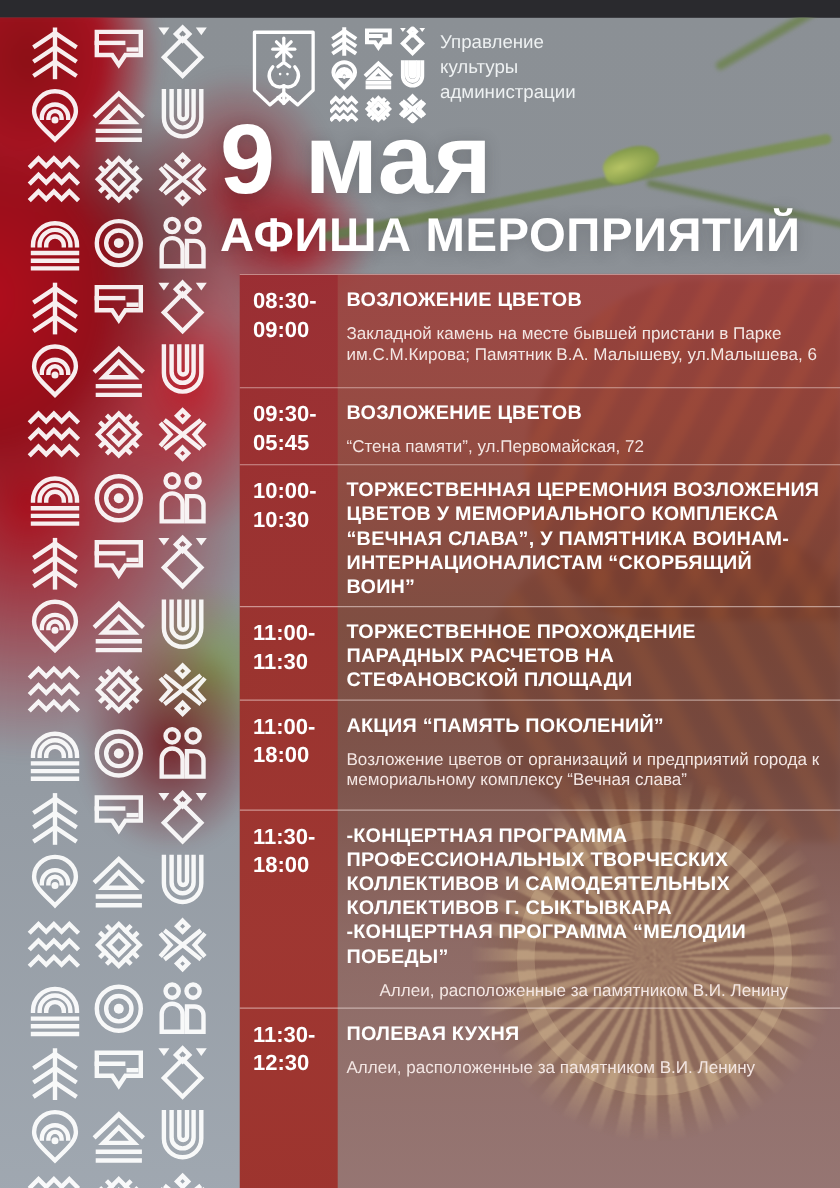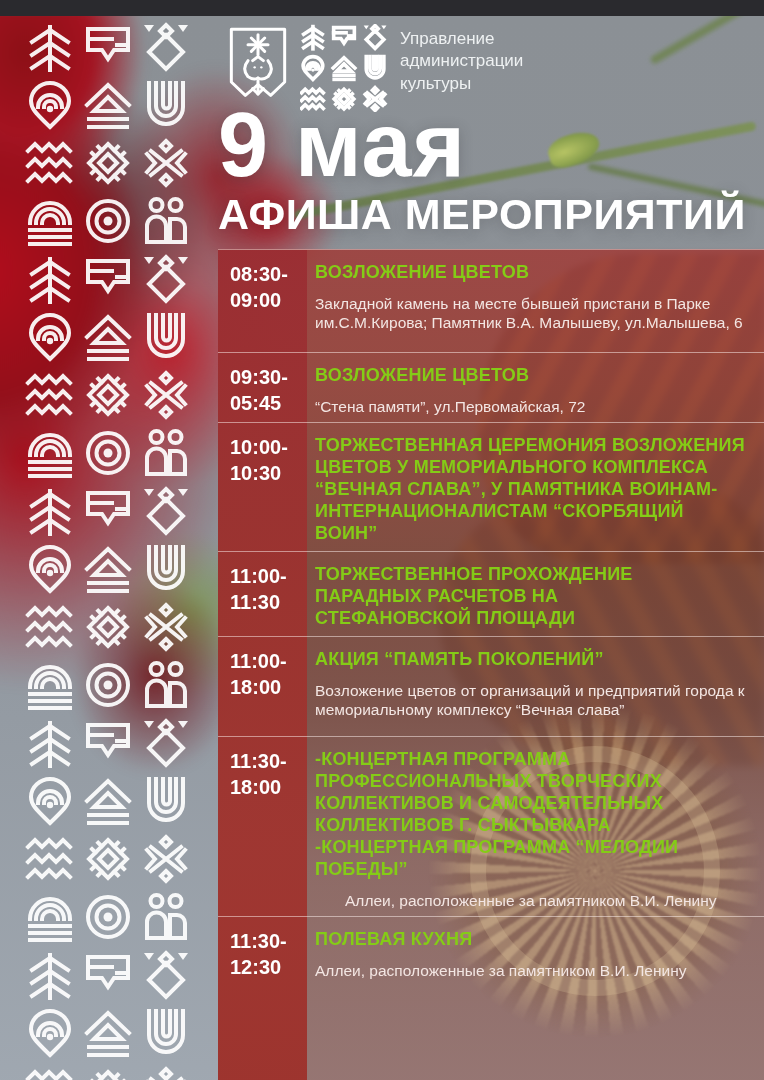--- a/index.html
+++ b/index.html
@@ -42,35 +42,35 @@
             mask-image:radial-gradient(circle,#000 52%,transparent 71%);}
   .medal-ring{left:470px;top:730px;width:250px;height:250px;z-index:12;border:16px solid rgba(225,200,160,.25);border-radius:50%;box-sizing:border-box;}
   .bottom-strip{left:0;right:0;bottom:0;height:3px;background:rgba(235,237,240,.9);z-index:40;}
   
   .ornament-col{left:0;top:0;z-index:20;}
   
   .brand{left:228px;top:8px;z-index:25;display:flex;align-items:flex-start;}
   .org-name{margin-left:12px;padding-top:4px;color:#eef1f2;font-size:17px;line-height:1.32;}
   .orn-grid{margin-left:12px;}
   
-  .title-block{left:218px;top:84px;z-index:25;color:#fff;text-shadow:0 2px 14px rgba(40,40,45,.25);}
+  .title-block{left:200px;top:84px;z-index:25;color:#fff;text-shadow:0 2px 14px rgba(40,40,45,.25);}
   .title-date{margin:0;font-size:90px;line-height:1;font-weight:700;letter-spacing:1px;}
   .title-sub{margin:2px 0 0;font-size:43px;line-height:1.05;font-weight:700;letter-spacing:.5px;}
   
   .schedule{left:218px;top:233px;width:546px;height:847px;z-index:22;border-top:1px solid rgba(255,255,255,.4);box-sizing:border-box;}
   .schedule::before{content:"";position:absolute;left:0;top:0;bottom:0;width:89px;z-index:0;
     background:linear-gradient(180deg,rgba(154,44,50,.88),rgba(158,50,46,.92) 45%,rgba(160,52,47,.95) 70%,#9d342e);}
   .ev-row{position:relative;z-index:1;display:grid;grid-template-columns:89px 1fr;box-sizing:border-box;}
   .ev-row + .ev-row{border-top:1px solid rgba(255,244,242,.5);}
   .r1{min-height:102px}.r2{min-height:65px}.r3{min-height:128px}.r4{min-height:84px}
   .r5{min-height:100px}.r6{min-height:166px}.r7{min-height:97px}
   .ev-time{padding:12px 4px 4px 12px;color:#fff;font-weight:700;font-size:20px;line-height:1.28;}
   .ev-time span{display:block;}
   .ev-body{padding:12px 6px 6px 8px;}
-  .ev-title{margin:0;color:#84cc16;font-size:18px;font-weight:700;line-height:1.22;letter-spacing:.2px;white-space:pre-line;}
+  .ev-title{margin:0;color:#ffffff;font-size:18px;font-weight:700;line-height:1.22;letter-spacing:.2px;white-space:pre-line;}
   .ev-details{margin:10px 0 0;color:#f3e6e3;font-size:15.5px;line-height:1.25;white-space:pre-line;}
   .r6 .ev-details{padding-left:30px;}
 </style>
 </head>
 <body>
 
 <div class="poster">
 
   <svg width="0" height="0" style="position:absolute" aria-hidden="true">
     <defs>
@@ -213,22 +213,22 @@
         <use href="#g-drop" x="0" y="60"></use>
           <use href="#g-house" x="60" y="60"></use>
           <use href="#g-rain" x="120" y="60"></use>
         <use href="#g-zig" x="0" y="120"></use>
           <use href="#g-hatch" x="60" y="120"></use>
           <use href="#g-xcross" x="120" y="120"></use>
       </g>
     </svg>
     <div class="org-name">
       <div>Управление</div>
+      <div>культуры</div>
       <div>администрации</div>
-      <div>культуры</div>
     </div>
   </header>
 
   <section class="abs title-block">
     <h1 class="title-date">9 мая</h1>
     <h2 class="title-sub">АФИША МЕРОПРИЯТИЙ</h2>
   </section>
 
   <main class="abs schedule">
 

